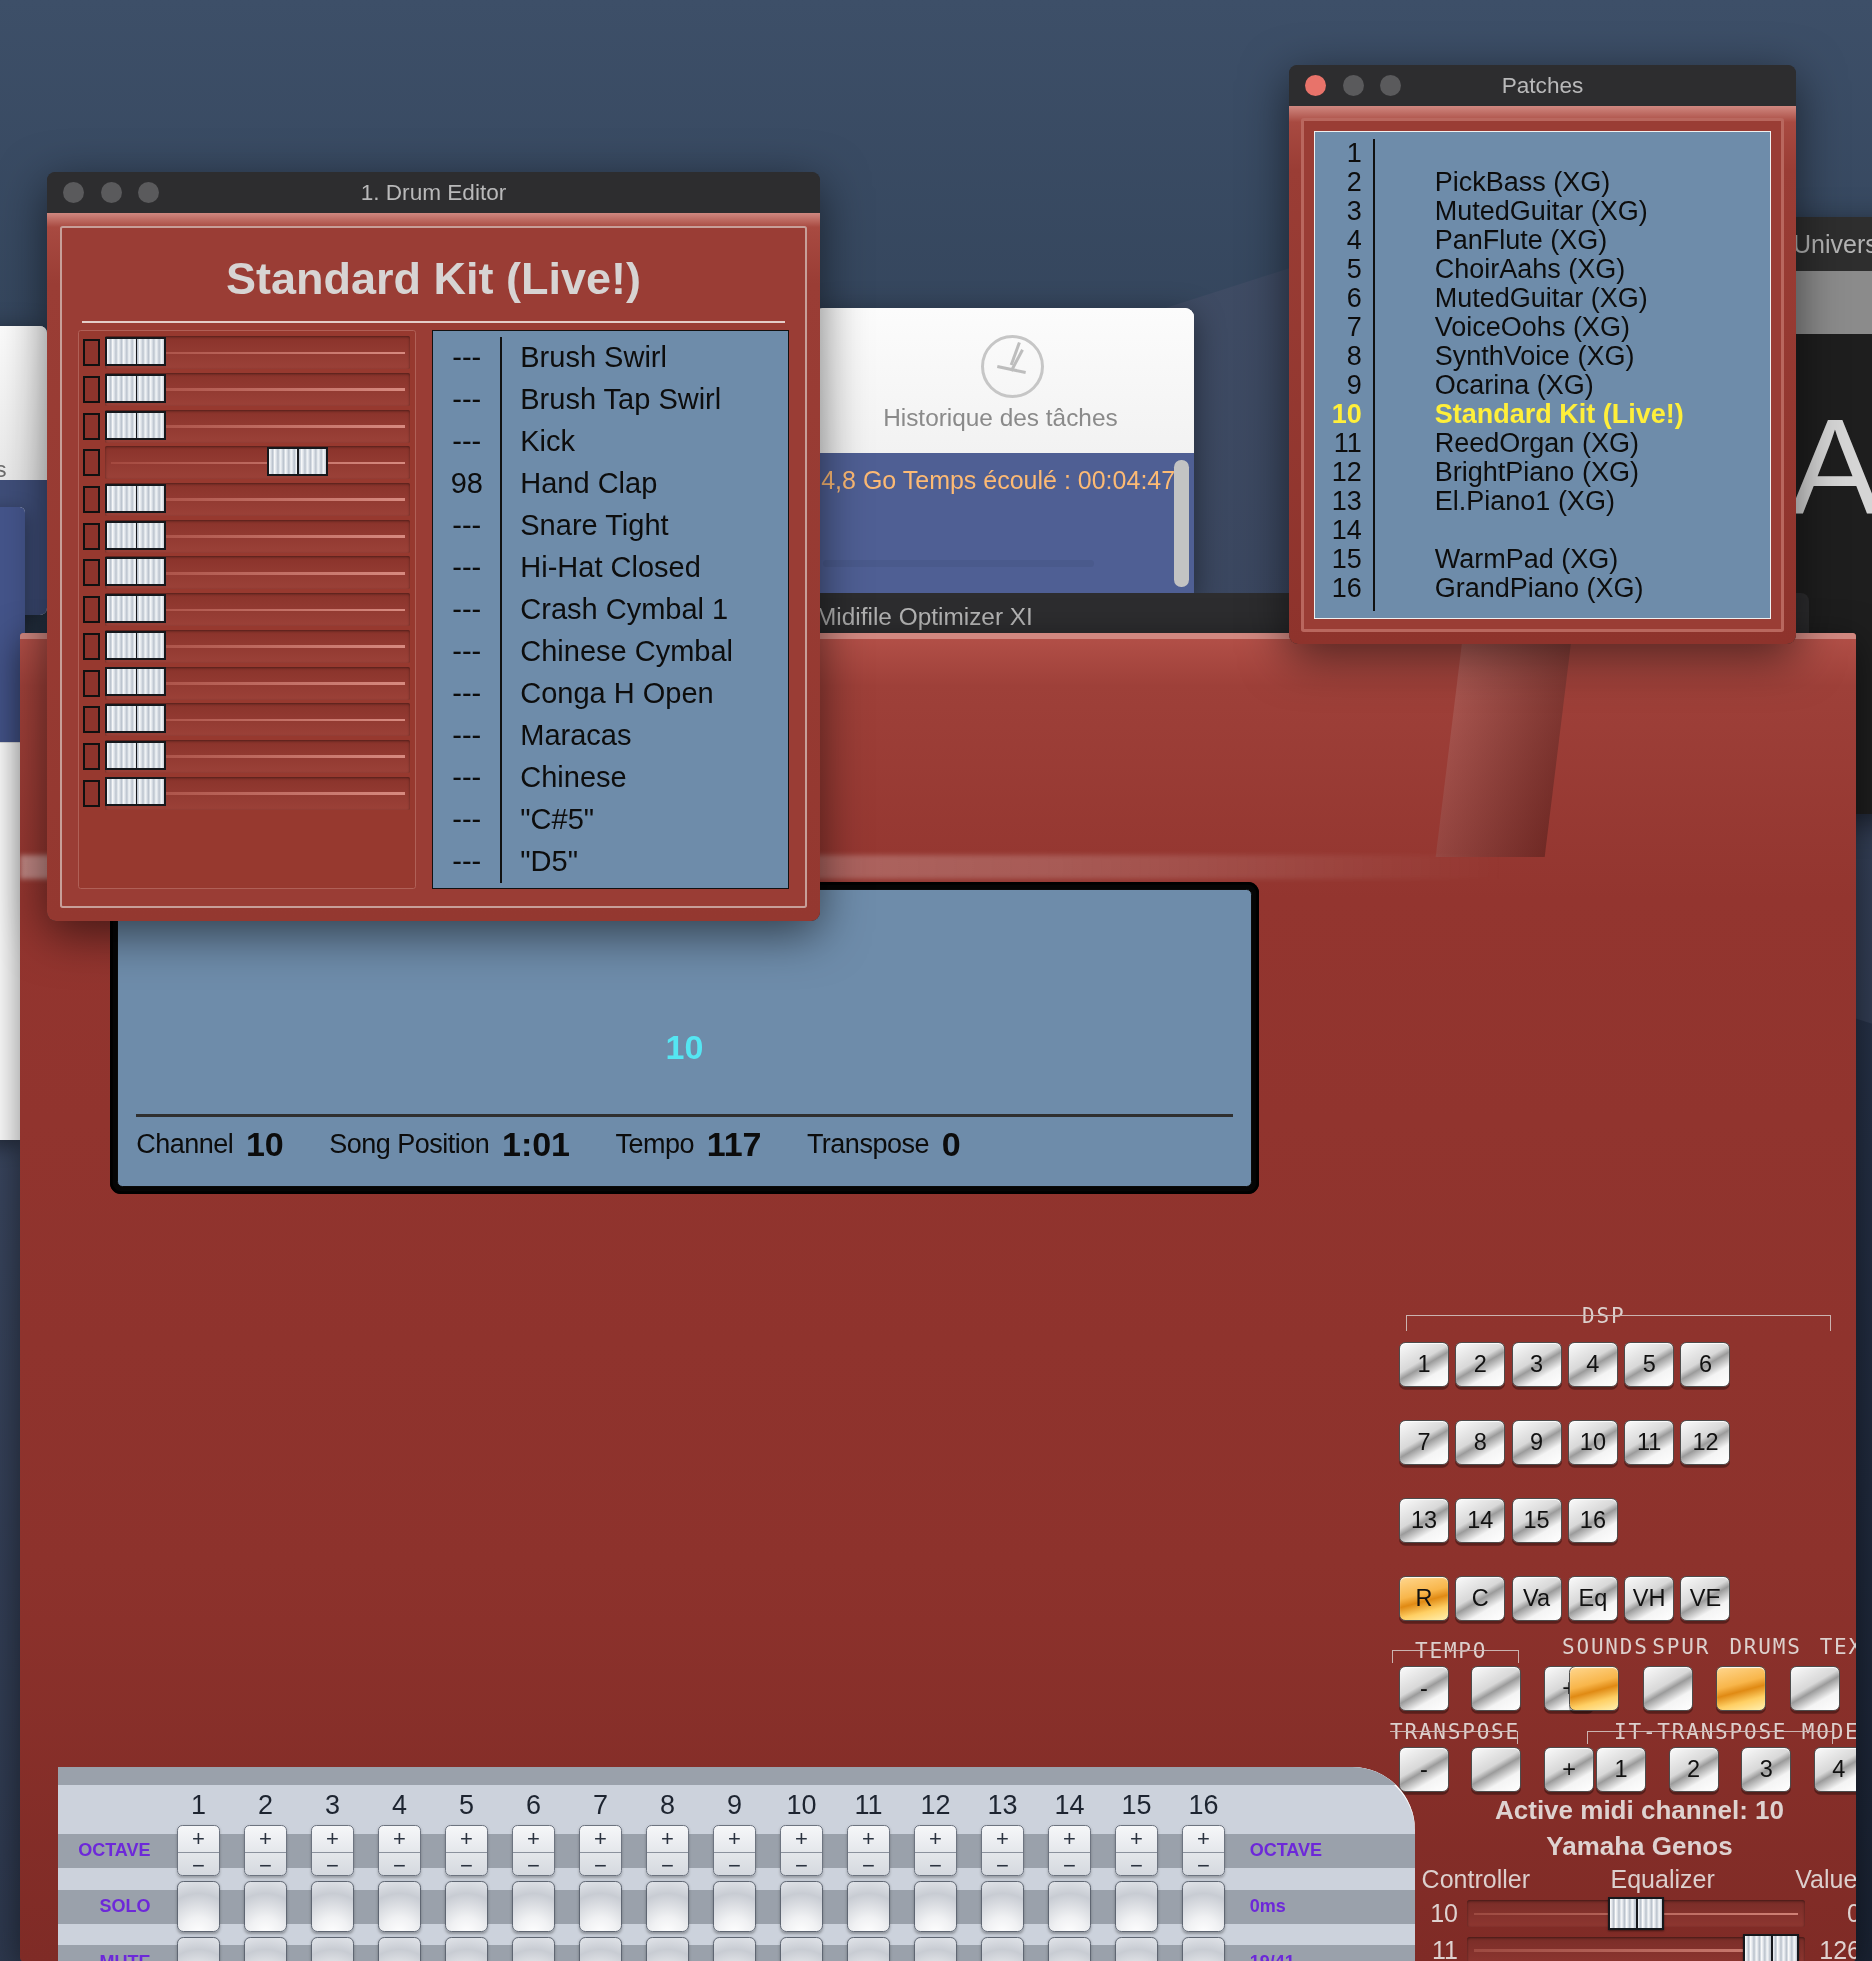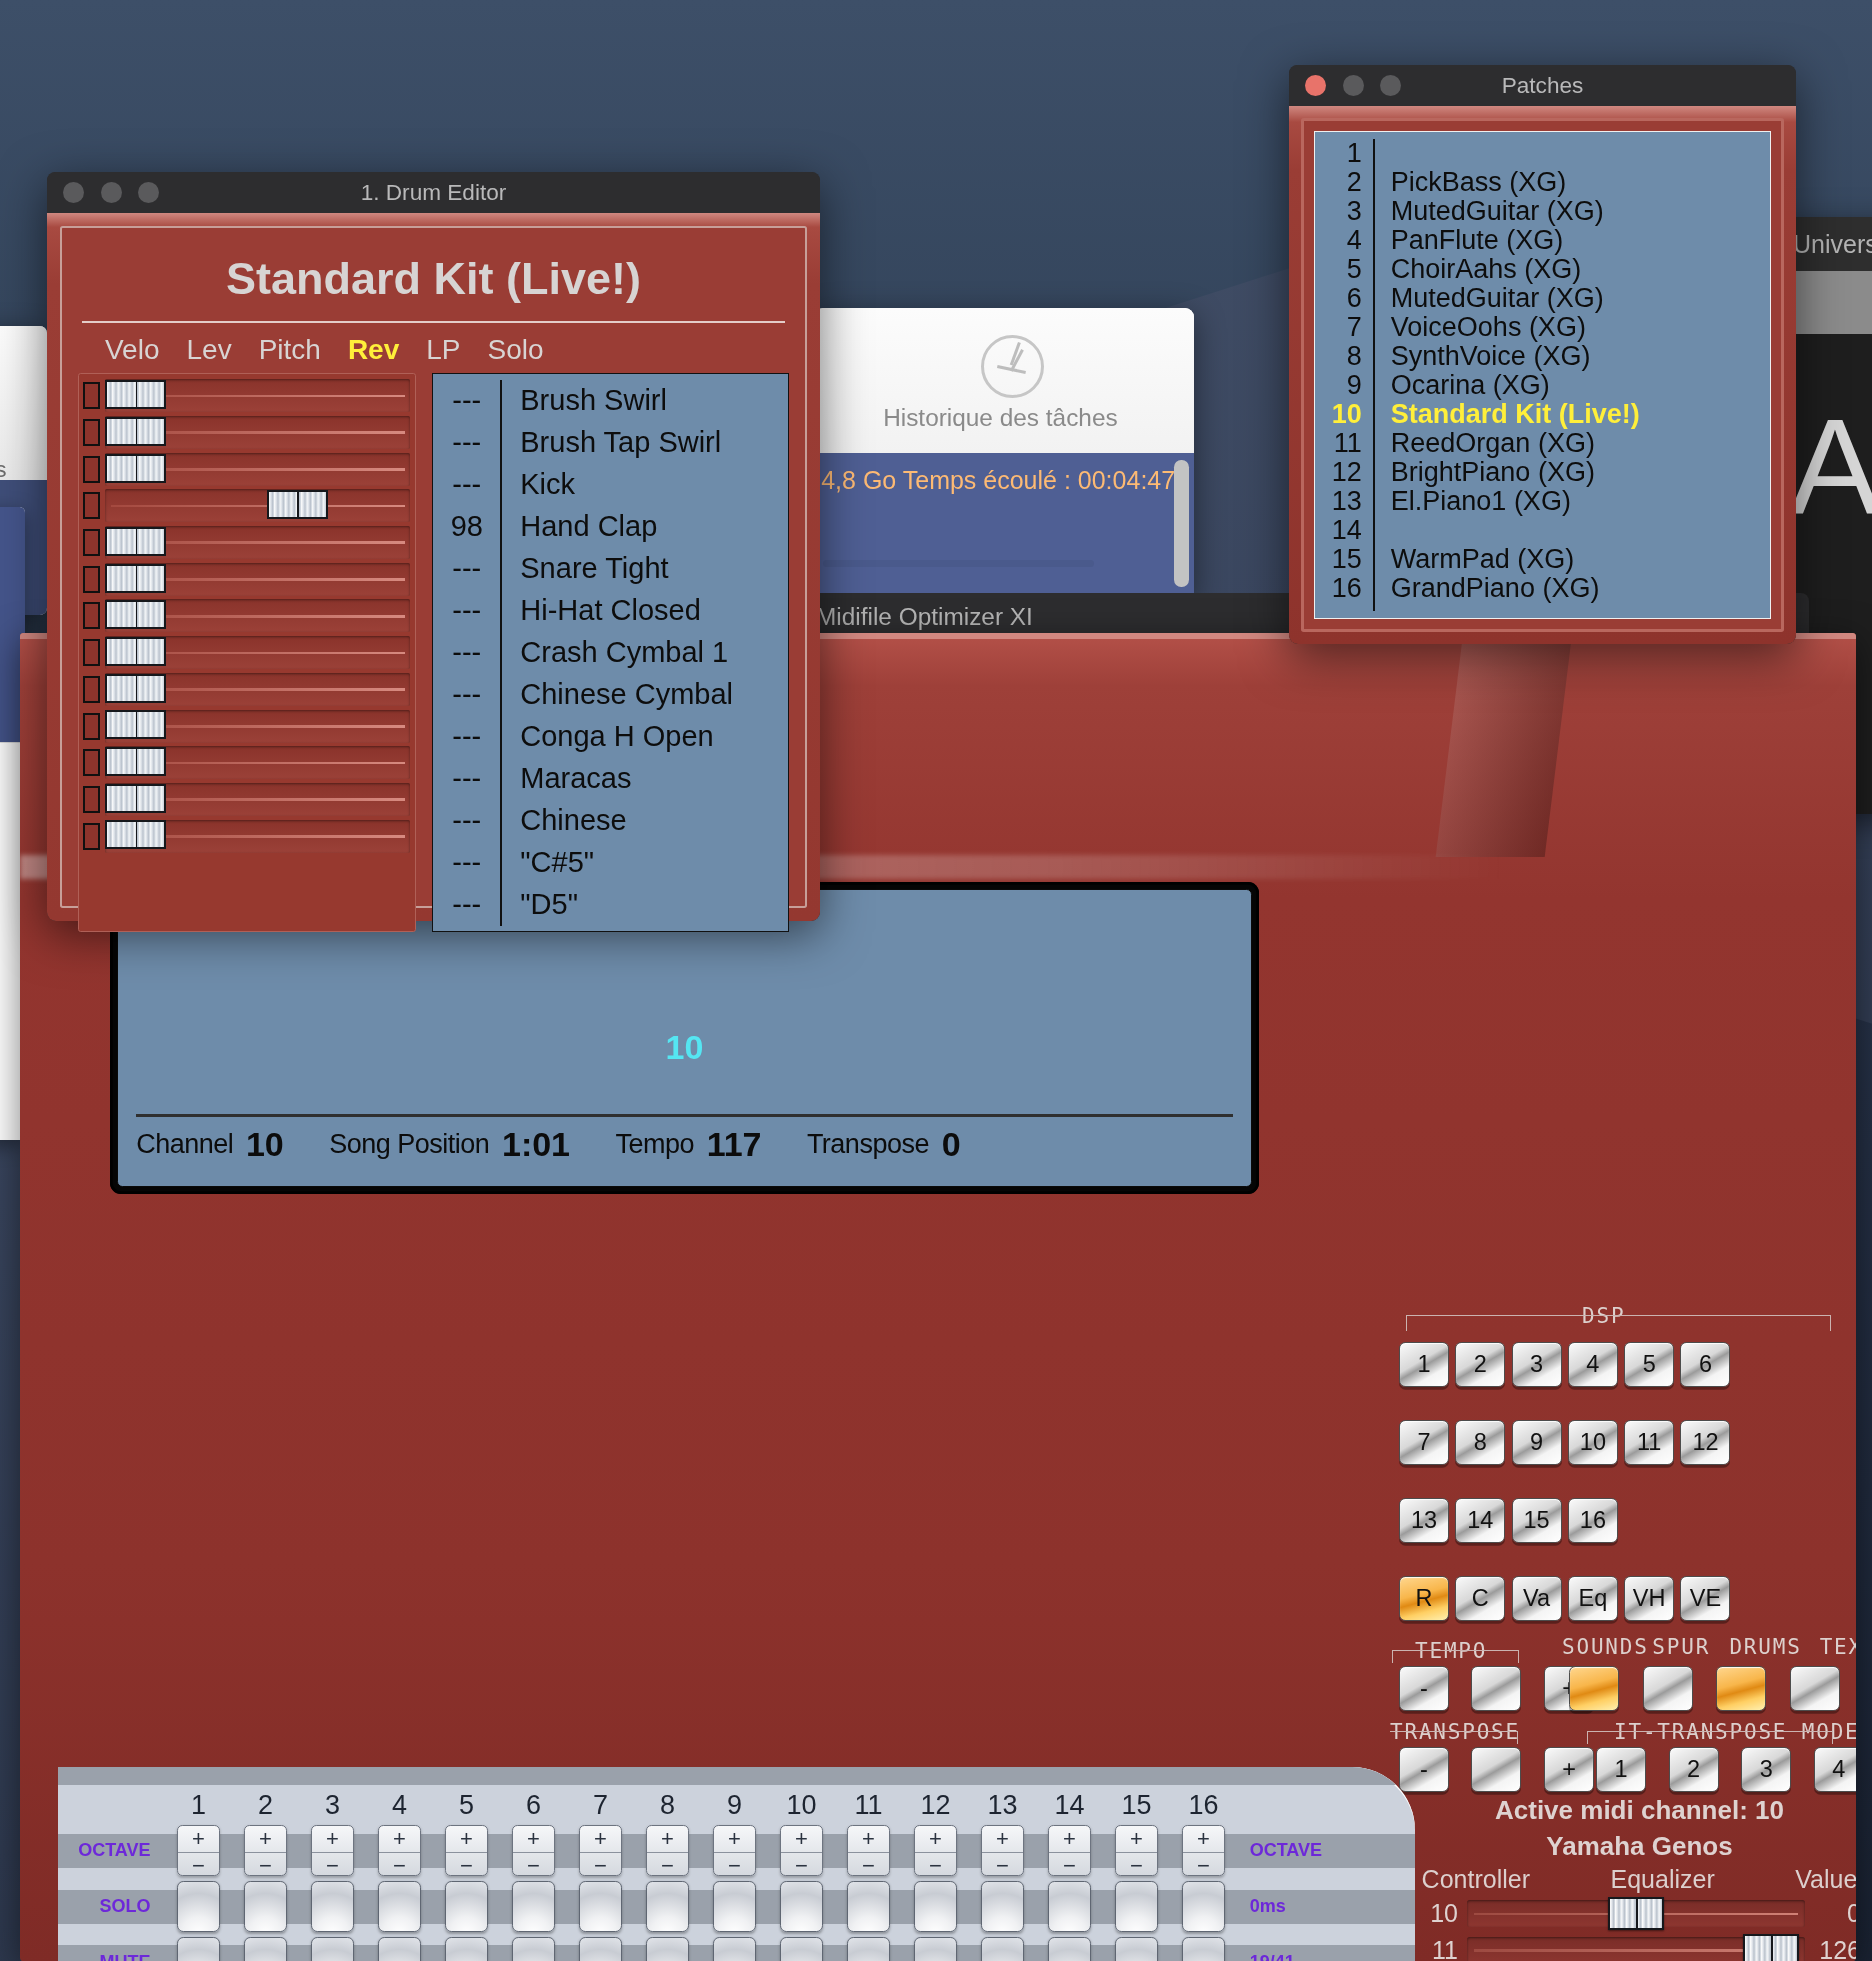--- a/index.html
+++ b/index.html
@@ -343,21 +343,21 @@
   }
   #patchlist{
     width:100%;height:100%;background:#6e8caa;border:1.8px solid #f0f0f0;
     position:relative; padding:7.2px 0;
   }
   #patchlist .divider{
     position:absolute; left:58px; top:7.2px; bottom:7.2px; width:1.8px; background:#111;
   }
   .pli{ display:flex; height:29px; align-items:center; font-size:27px; color:#0d0d0d; }
   .pli .idx{ width:58px; text-align:right; padding-right:11px; }
-  .pli .nm{ padding-left:18px; }
+  .pli .nm{ padding-left:18px;margin-left:44px; }
   .pli.sel .idx,.pli.sel .nm{ color:#ffef3a; font-weight:bold; }
 </style>
 </head>
 <body>
 
 <div id="desktop">
   <div id="mountain"></div>
 </div>
 
 <div class="bgwin" id="prefs-win">
@@ -769,28 +769,20 @@
       <span class="light"></span>
       <span class="light"></span>
       <span class="light"></span>
     </div>
     <div class="ttl">1. Drum Editor</div>
   </div>
   <div id="drumbody">
     <div id="drumpanel">
       <h1>Standard Kit (Live!)</h1>
       <div id="drum-hr"></div>
-      <div id="drum-cols">
-          <span>Velo</span>
-          <span>Lev</span>
-          <span>Pitch</span>
-          <span class="hi">Rev</span>
-          <span>LP</span>
-          <span>Solo</span>
-        </div>
       <div id="drum-main">
         <div id="slider-box">
             <div class="srow">
               <div class="sled"></div>
               <div class="strack">
                 <div class="w"></div>
                 <div class="sknob" style="left: calc(0% + 0px);"></div>
               </div>
             </div>
             <div class="srow">

